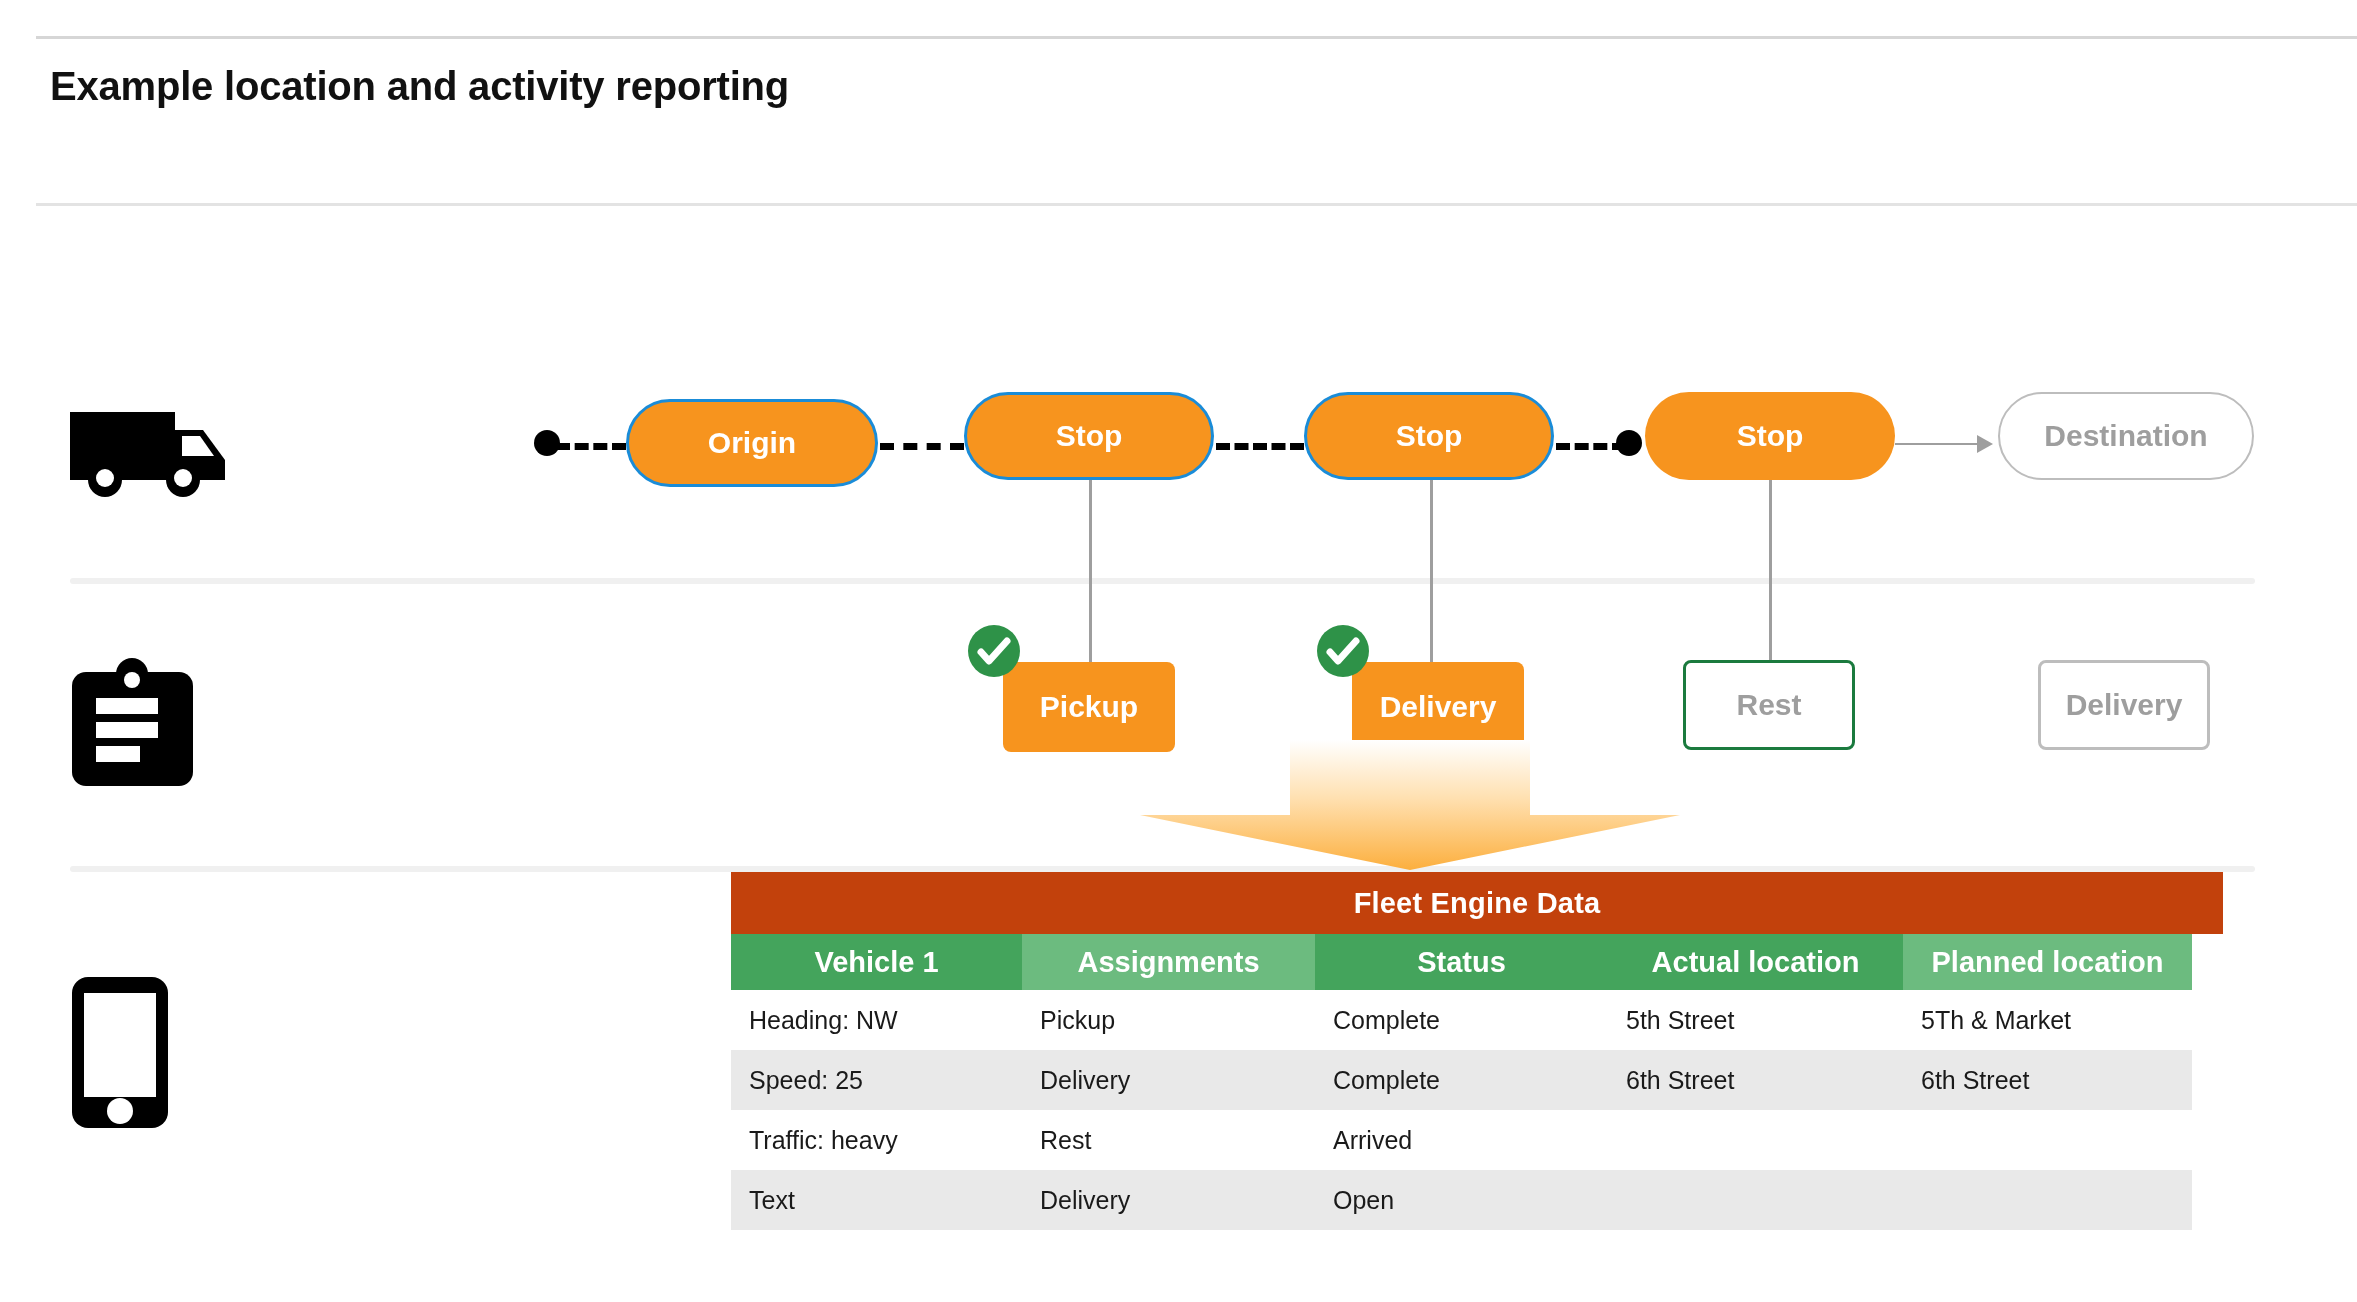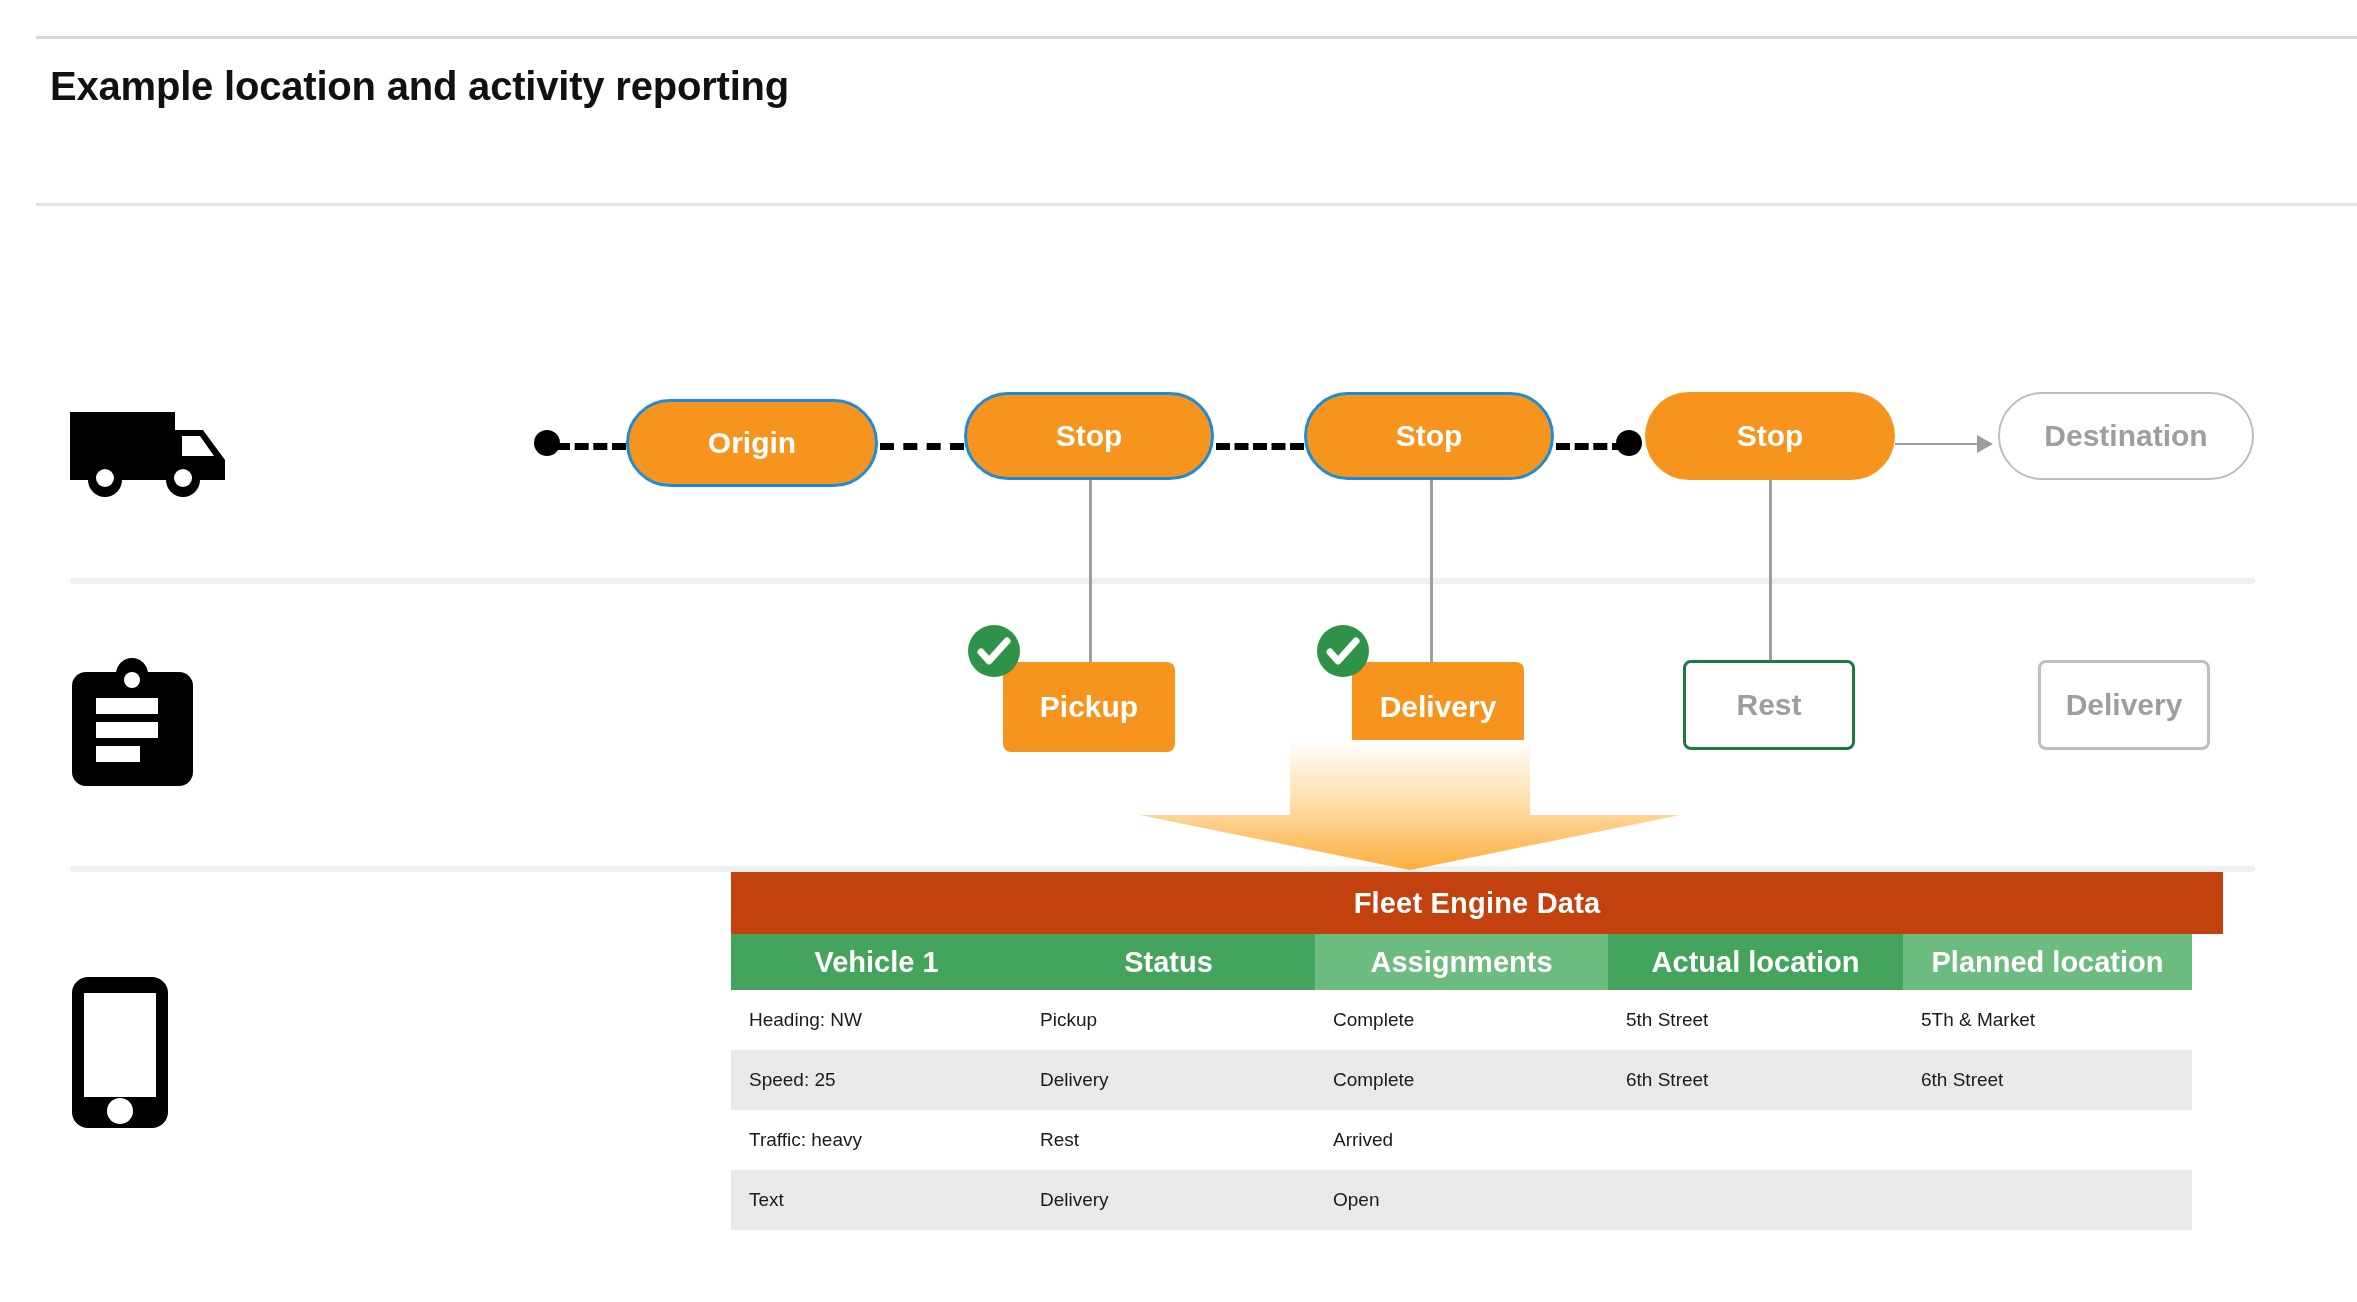--- a/index.html
+++ b/index.html
@@ -102,21 +102,21 @@
   }
   .tbl-grid { display: grid; grid-template-columns: 291px 293px 293px 295px 289px; }
   .th {
     height: 56px; display: flex; align-items: center; justify-content: center;
     color: #ffffff; font-size: 29px; font-weight: 700; white-space: nowrap;
   }
   .th.a { background: #44a45c; }
   .th.b { background: #6cbb7f; }
   .td {
     height: 60px; display: flex; align-items: center;
-    padding-left: 18px; font-size: 19px; color: #1a1a1a; white-space: nowrap;
+    padding-left: 18px; font-size: 25px; color: #1a1a1a; white-space: nowrap;
   }
   .td.alt { background: #e9e9e9; }
 </style>
 </head>
 <body>
 
 <div class="page">
 
   <div class="rule-top"></div>
   <h1 class="page-title">Example location and activity reporting</h1>
@@ -234,22 +234,22 @@
       </defs>
       <path d="M150 0 H390 V75 H540 L270 130 L0 75 H150 Z" fill="url(#ga)"></path>
     </svg>
   </div>
 
   <div class="fleet-table">
     <div class="tbl-title">Fleet Engine Data</div>
 
     <div class="tbl-grid">
       <div class="th a">Vehicle 1</div>
+      <div class="th b">Assignments</div>
       <div class="th a">Status</div>
-      <div class="th b">Assignments</div>
       <div class="th a">Actual location</div>
       <div class="th b">Planned location</div>
     </div>
 
     <div class="tbl-grid">
       <div class="td">Heading: NW</div>
       <div class="td">Pickup</div>
       <div class="td">Complete</div>
       <div class="td">5th Street</div>
       <div class="td">5Th &amp; Market</div>

